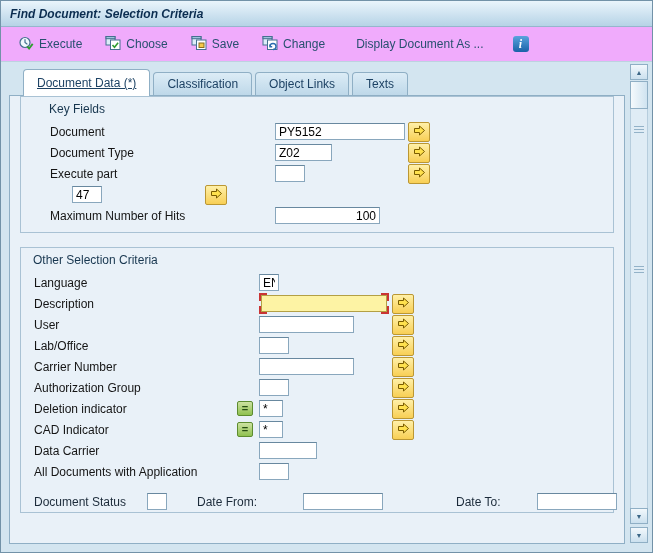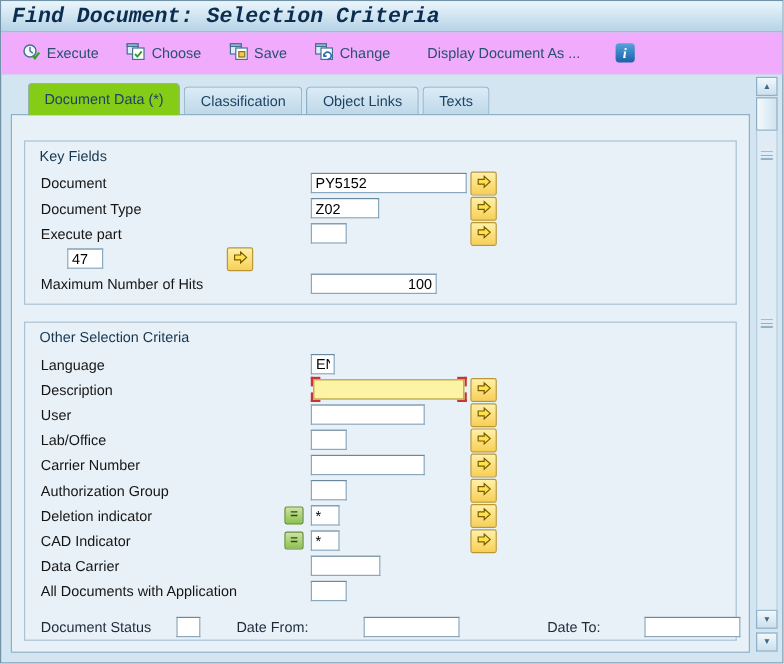--- a/index.html
+++ b/index.html
@@ -2,41 +2,41 @@
 <html><head>
 <meta charset="utf-8">
 <style>
   *{box-sizing:border-box;margin:0;padding:0;}
   html,body{width:653px;height:553px;}
   body{font-family:"Liberation Sans","DejaVu Sans",sans-serif;font-size:12px;color:#1c2b3a;background:#d3e5f0;overflow:hidden;}
   .window{width:653px;height:553px;border:1px solid #7292a8;position:relative;background:#d3e5f0;}
 
   .titlebar{height:26px;display:flex;align-items:center;padding-left:9px;
     background:linear-gradient(180deg,#eaf5fc 0%,#b6d3e6 100%);border-bottom:1px solid #96b6cc;}
-  .titlebar .t{font-style:italic;font-weight:bold;font-size:18px;color:#0b2d50;font-family:Liberation Mono, monospace;}
+  .titlebar .t{font-style:italic;font-weight:bold;font-size:12px;color:#0b2d50;}
 
   .toolbar{height:35px;display:flex;align-items:center;background:#f0abfc;border-bottom:1px solid #bdd2e0;padding:0 10px;}
   .tbtn{display:inline-flex;align-items:center;gap:5px;background:transparent;border:1px solid transparent;
     padding:3px 6px;margin-right:9px;font:12px "Liberation Sans","DejaVu Sans",sans-serif;color:#28506f;cursor:pointer;}
   .display-as{margin-left:8px;}
   .info-icon{display:inline-grid;place-items:center;width:16px;height:16px;border-radius:3px;
     background:linear-gradient(180deg,#59a3dd,#1a62a8);color:#fff;font-weight:bold;font-style:italic;
     font-family:"Liberation Serif","DejaVu Serif",serif;font-size:12px;}
   .toolbar .info-btn{margin-left:10px;background:none;border:1px solid transparent;cursor:pointer;padding:2px;}
 
   .main{position:absolute;left:8px;right:27px;top:61px;bottom:8px;}
   .tabstrip{display:flex;align-items:flex-end;height:33px;padding-left:14px;position:relative;z-index:2;}
   .tab{display:inline-flex;align-items:center;padding:0 13px;height:23px;margin-right:3px;
     background:linear-gradient(180deg,#dcecf6,#bed8e9);border:1px solid #8fafc5;border-bottom:none;
     border-radius:4px 4px 0 0;color:#1d4264;cursor:pointer;white-space:nowrap;}
-  .tab.active{height:27px;background:#84cc16;margin-bottom:-1px;z-index:3;position:relative;}
+  .tab.active{height:27px;background:#ffffff;margin-bottom:-1px;z-index:3;position:relative;text-decoration:underline;}
 
   .panel{position:relative;height:calc(100% - 33px);background:#e9f1f8;border:1px solid #8fafc5;overflow:hidden;}
   .groupbox{margin:0 10px;border:1px solid #a9c2d4;position:relative;background:#e9f1f8;}
-  #group-0{margin-top:21px;}
+  #group-0{padding-left:16px;}
   #group-1{margin-top:14px;}
   .gtitle-row{display:flex;align-items:center;height:24px;padding:0 6px 0 12px;color:#17364f;}
   .rows{padding-bottom:6px;}
 
   .frow{display:flex;align-items:center;height:21px;padding-left:13px;}
   .flabel{flex:0 0 203px;color:#151515;white-space:nowrap;}
   .eq-slot{flex:0 0 22px;display:flex;align-items:center;}
   .eq-icon{display:inline-grid;place-items:center;width:16px;height:15px;
     background:linear-gradient(180deg,#cde2a2,#8fc14f);border:1px solid #5d8c2f;border-radius:2px;
     color:#274d12;font-weight:bold;font-size:11px;line-height:1;cursor:pointer;}

